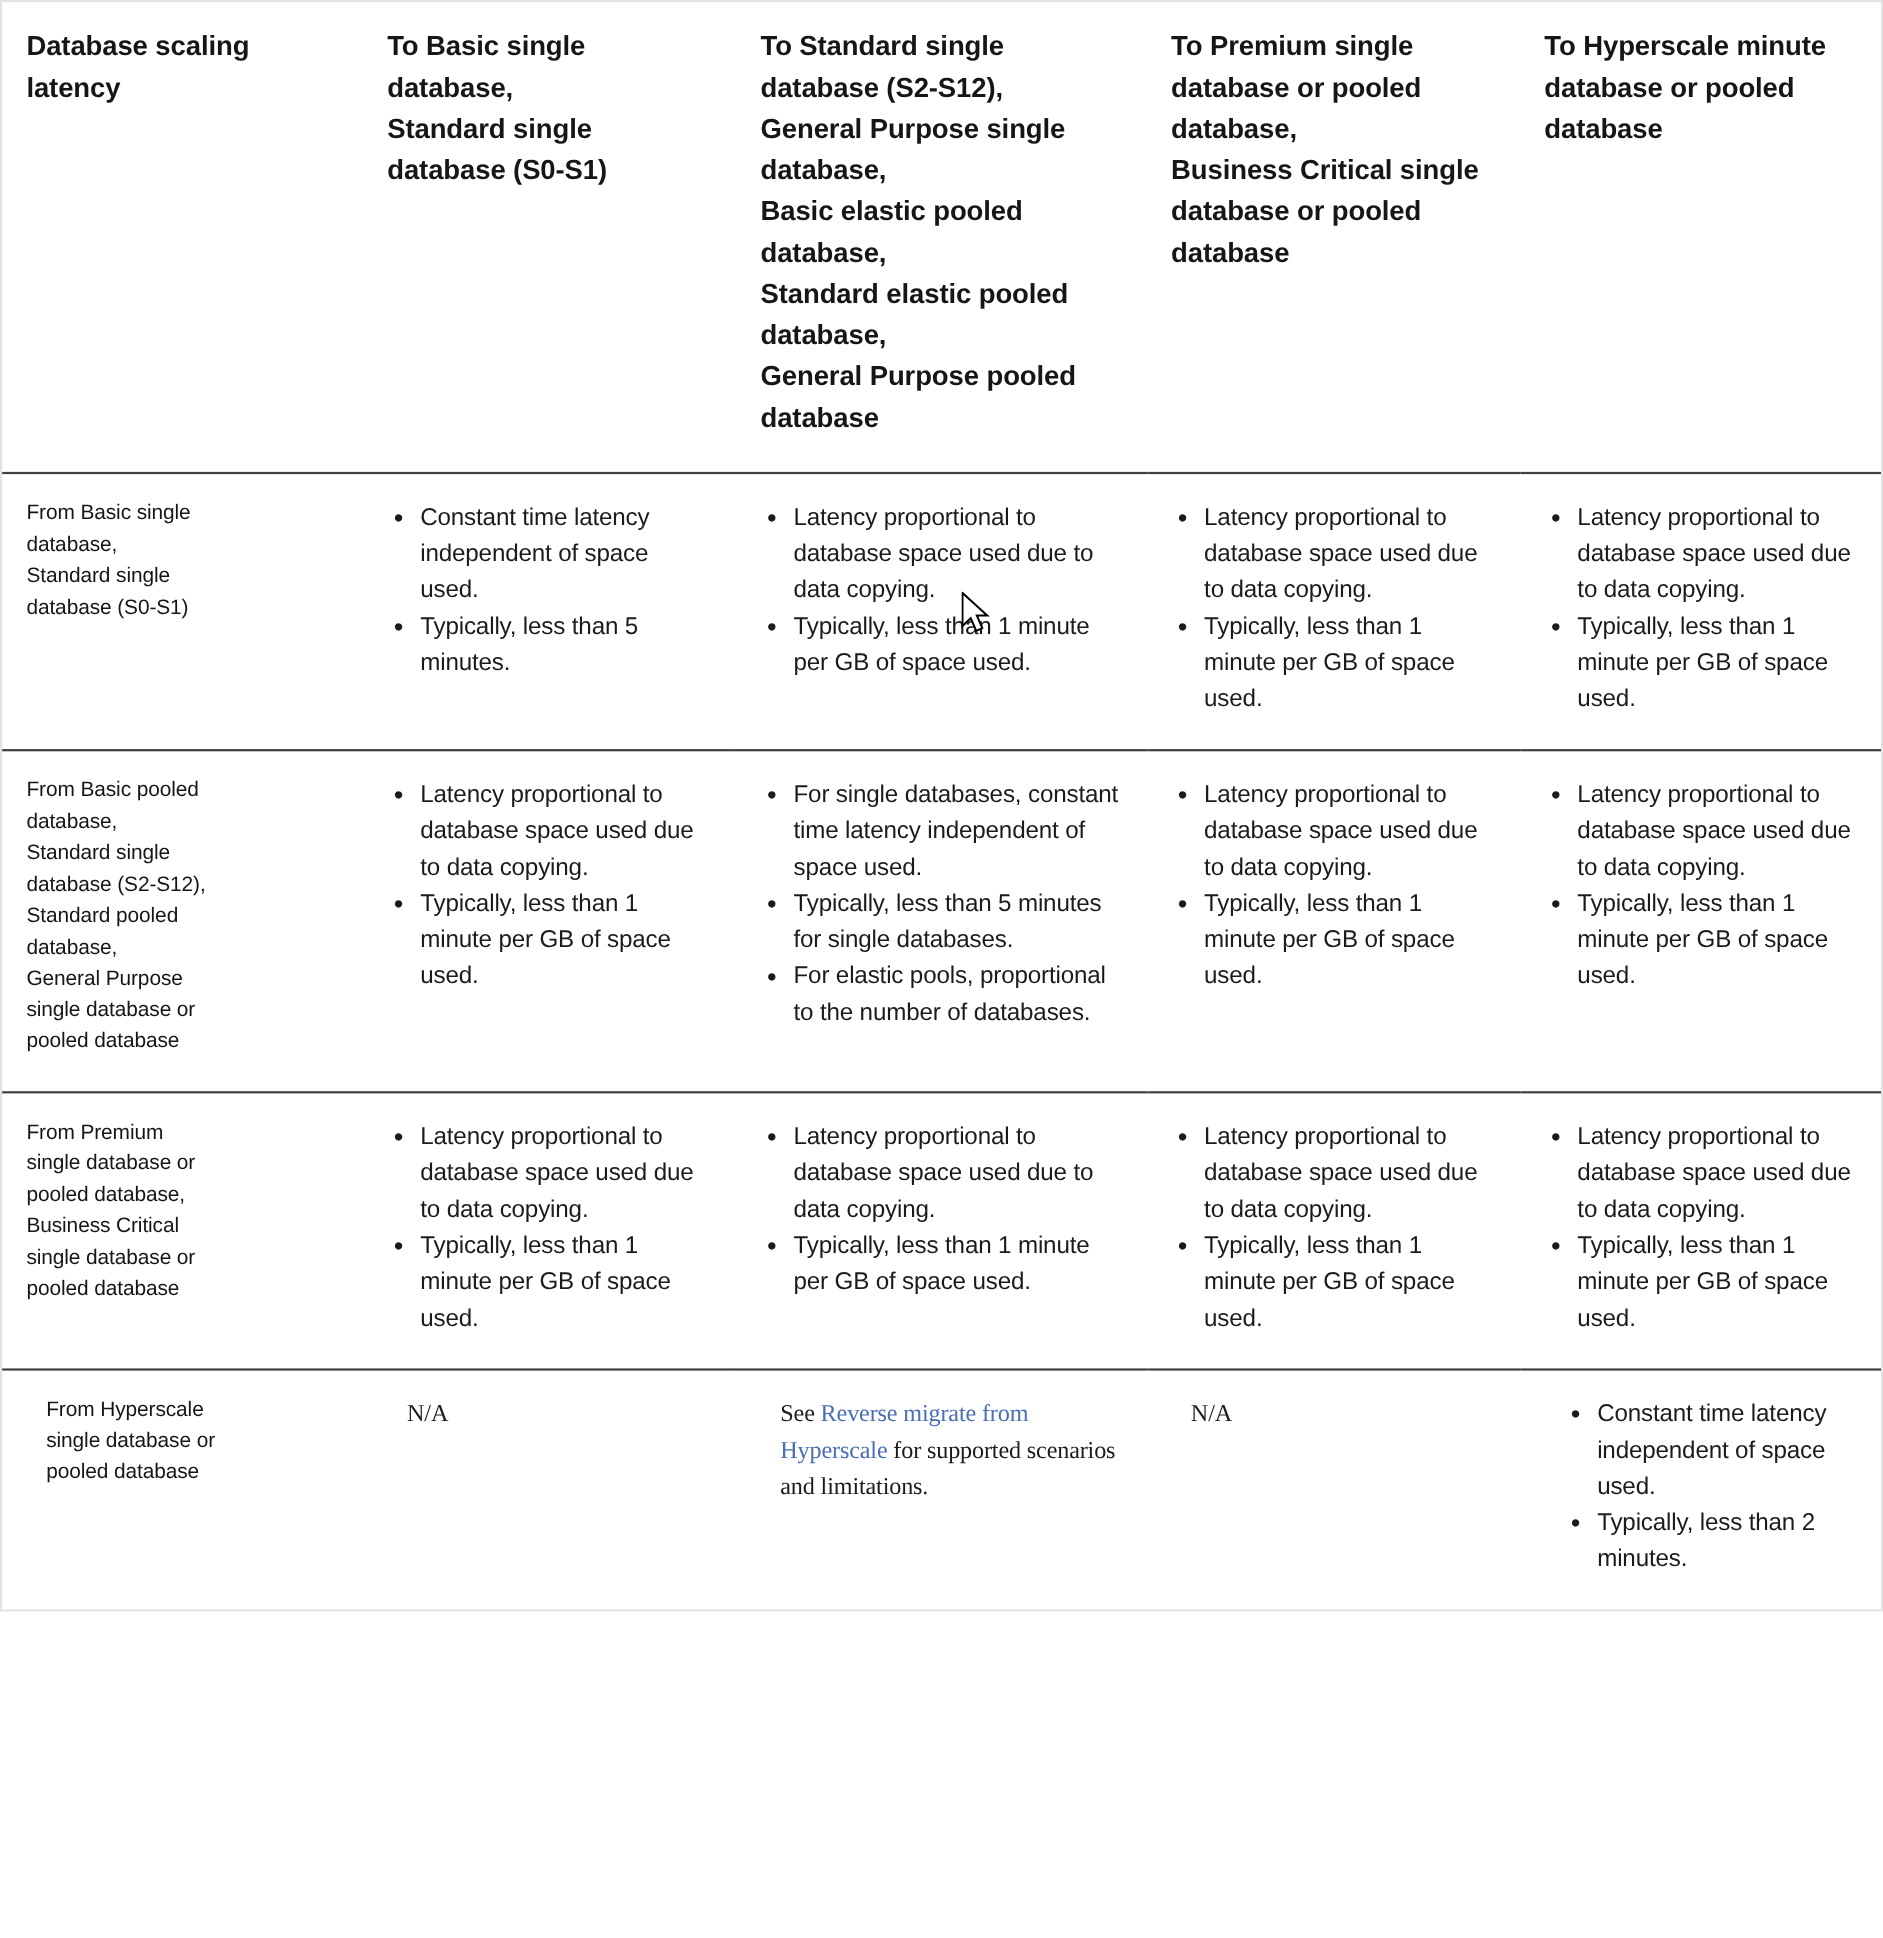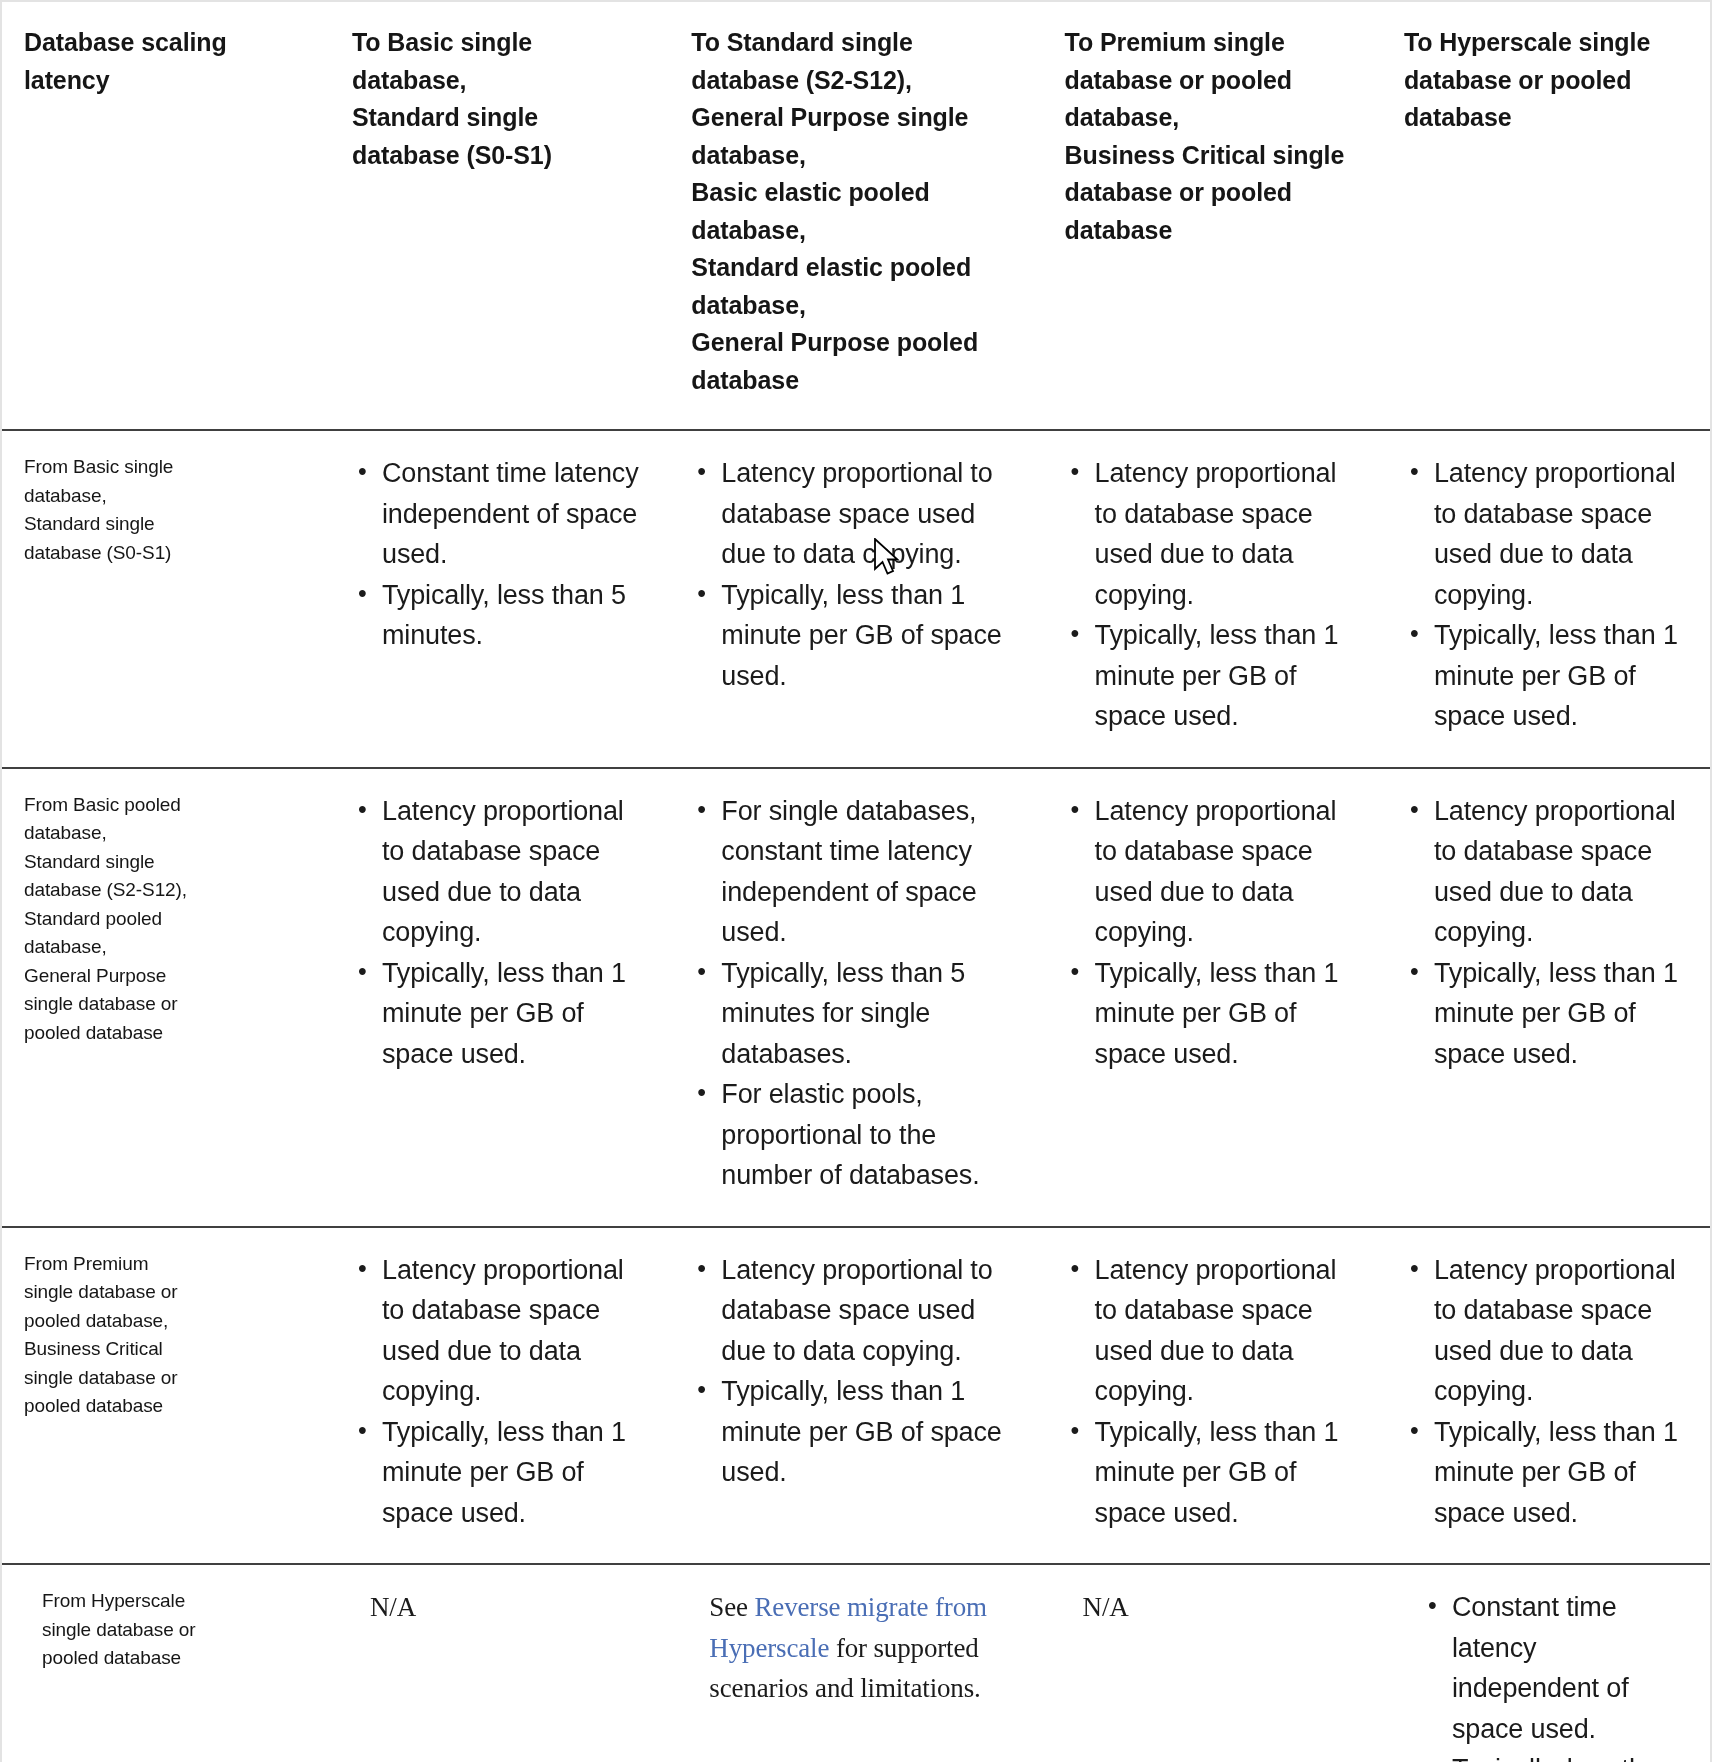--- a/index.html
+++ b/index.html
@@ -66,21 +66,21 @@
     font-weight: 400;
     font-size: 19px;
     line-height: 1.50;
     color: #161616;
     letter-spacing: -0.1px;
   }
   td.row-head .hline { display: block; }
 
   td.cell {
     font-weight: 400;
-    font-size: 27px;
+    font-size: 22px;
     line-height: 1.50;
     color: #1b1b1b;
     letter-spacing: -0.15px;
   }
 
   ul.bullets {
     margin: 0;
     padding: 0;
     list-style: none;
   }
@@ -156,21 +156,21 @@
           </th>
           <th class="col-head">
             <span class="hline">To Premium single</span>
             <span class="hline">database or pooled</span>
             <span class="hline">database,</span>
             <span class="hline">Business Critical single</span>
             <span class="hline">database or pooled</span>
             <span class="hline">database</span>
           </th>
           <th class="col-head">
-            <span class="hline">To Hyperscale single</span>
+            <span class="hline">To Hyperscale minute</span>
             <span class="hline">database or pooled</span>
             <span class="hline">database</span>
           </th>
         </tr>
     </thead>
     <tbody>
         <tr>
           <td class="row-head">
             <span class="hline">From Basic single</span>
             <span class="hline">database,</span>

